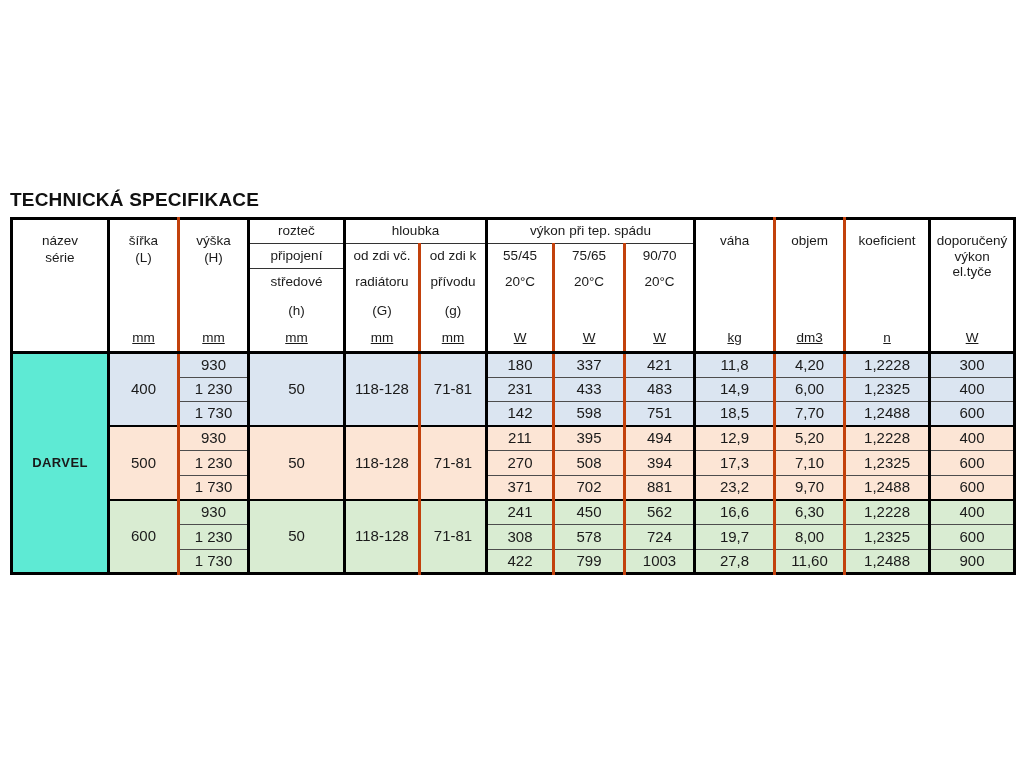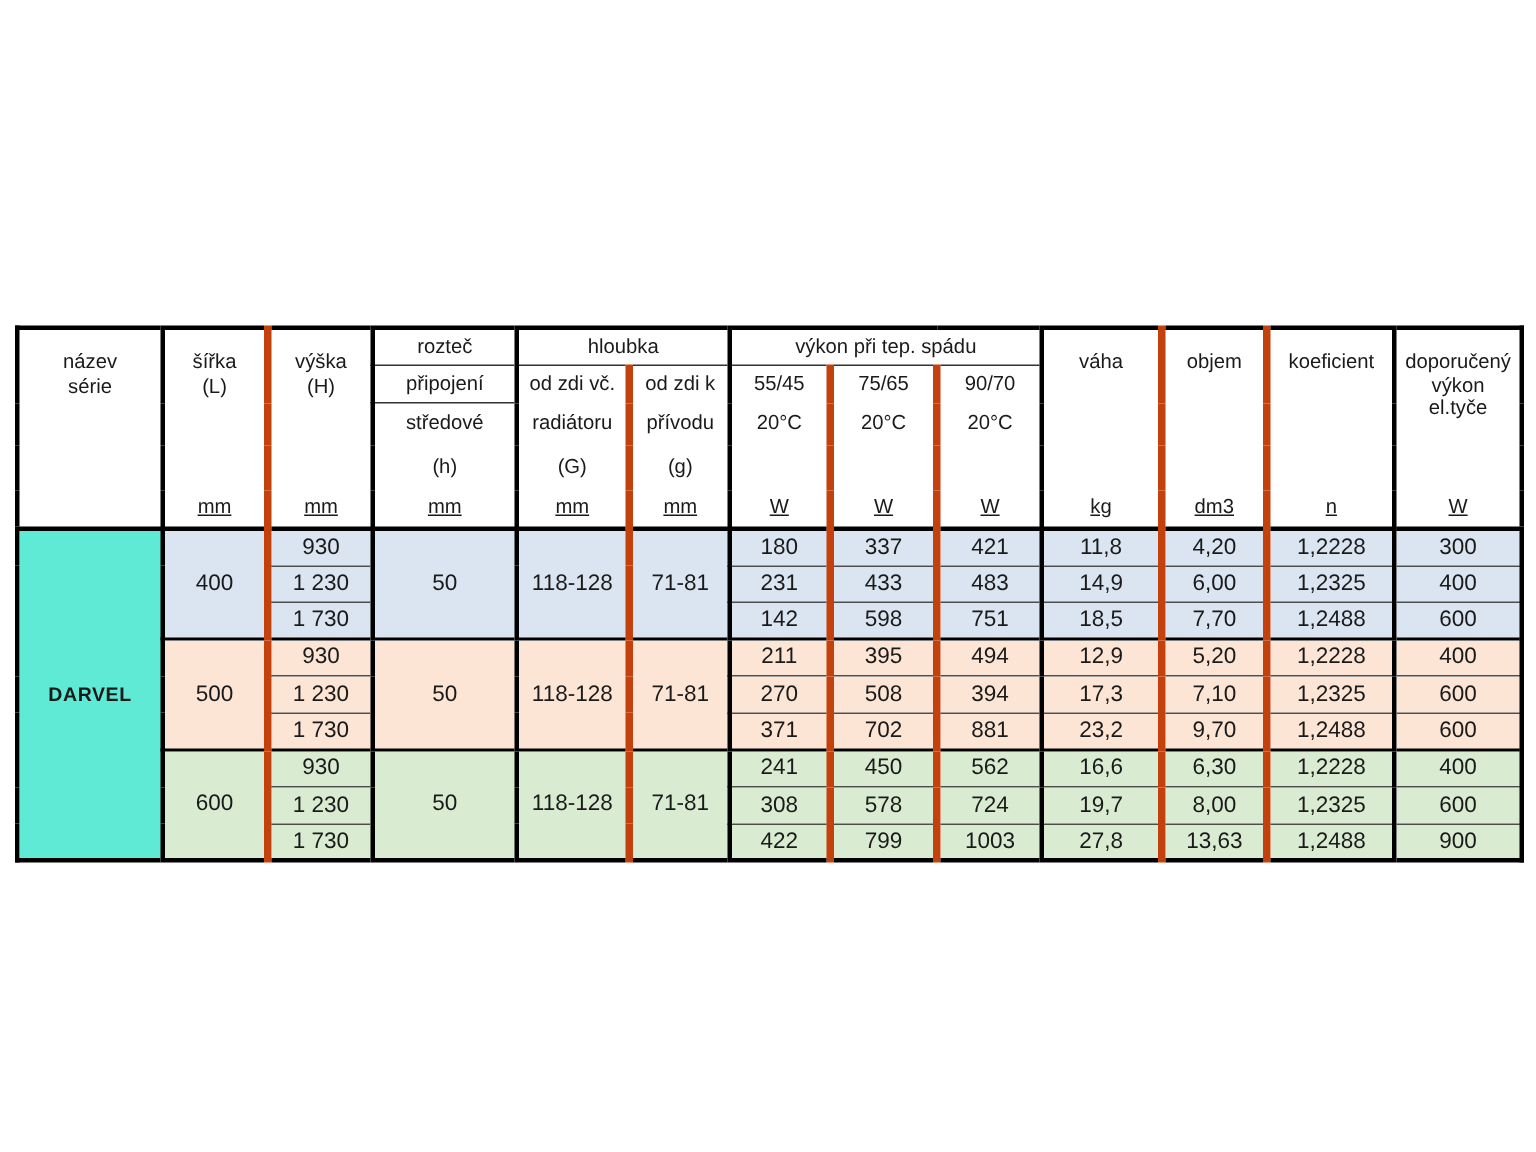--- a/index.html
+++ b/index.html
@@ -7,37 +7,38 @@
         font-family:"Liberation Sans",sans-serif;color:#1a1a1a;overflow:hidden;}
   .title{position:absolute;left:10px;top:189px;font-size:19px;font-weight:bold;
          color:#111;letter-spacing:0.2px;}
   table.spec{position:absolute;left:10px;top:217px;width:1003px;
              border-collapse:collapse;table-layout:fixed;border:3px solid #000;}
   td{padding:0;margin:0;text-align:center;vertical-align:middle;
      font-size:13.5px;line-height:1.25;overflow:hidden;}
   .ml{white-space:pre-line;}
   .vtop{vertical-align:top;padding-top:13px;}
   .vr3{border-right:3px solid #000;}
-  .vr1{border-right:5px solid #c2410c;}
+  .vr1{border-right:3px solid #c2410c;}
   .bb1{border-bottom:1px solid #333;}
   .rb1{border-bottom:1px solid #4d4d4d;}
   .bb2{border-bottom:2px solid #000;}
   .bb3{border-bottom:3px solid #000;}
   tr.h1{height:25px;} tr.h2{height:25px;} tr.h3{height:28px;}
   tr.h4{height:30px;} tr.h5{height:26px;text-decoration:underline;}
   tr.dr{height:24.6px;}
   .dv{font-size:15px;}
   .series{background:#5eead4;font-weight:bold;font-size:13px;letter-spacing:0.4px;}
   .tight{line-height:1.15;}
 </style>
 </head>
 <body>
 
 <div class="page">
 
+  <div class="title">TECHNICKÁ SPECIFIKACE</div>
 
   <table class="spec">
     <colgroup>
       <col style="width:97px">
         <col style="width:70px">
         <col style="width:70px">
       <col style="width:96px">
         <col style="width:75px">
         <col style="width:67px">
       <col style="width:67px">
@@ -200,19 +201,19 @@
       <td class="vr1 dv rb1">8,00</td>
       <td class="vr3 dv rb1">1,2325</td>
       <td class="dv rb1">600</td>
     </tr>
     <tr class="dr" style="background-color: rgb(217, 236, 210);">
       <td class="vr3 dv">1 730</td>
       <td class="vr1 dv">422</td>
       <td class="vr1 dv">799</td>
       <td class="vr3 dv">1003</td>
       <td class="vr1 dv">27,8</td>
-      <td class="vr1 dv">13,63</td>
+      <td class="vr1 dv">11,60</td>
       <td class="vr3 dv">1,2488</td>
       <td class="dv">900</td>
     </tr>
   </tbody>
     </table>
 </div>
 
 </body></html>

